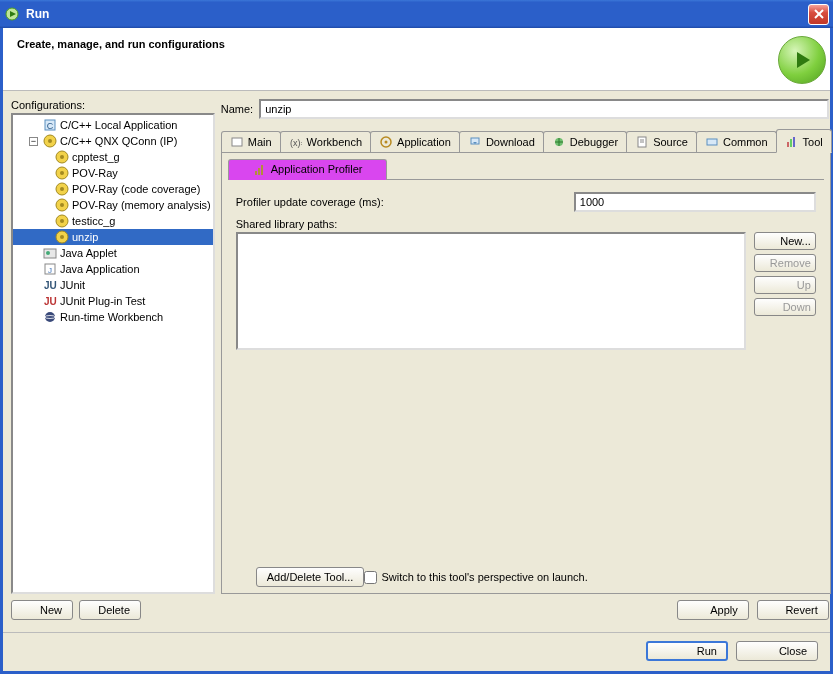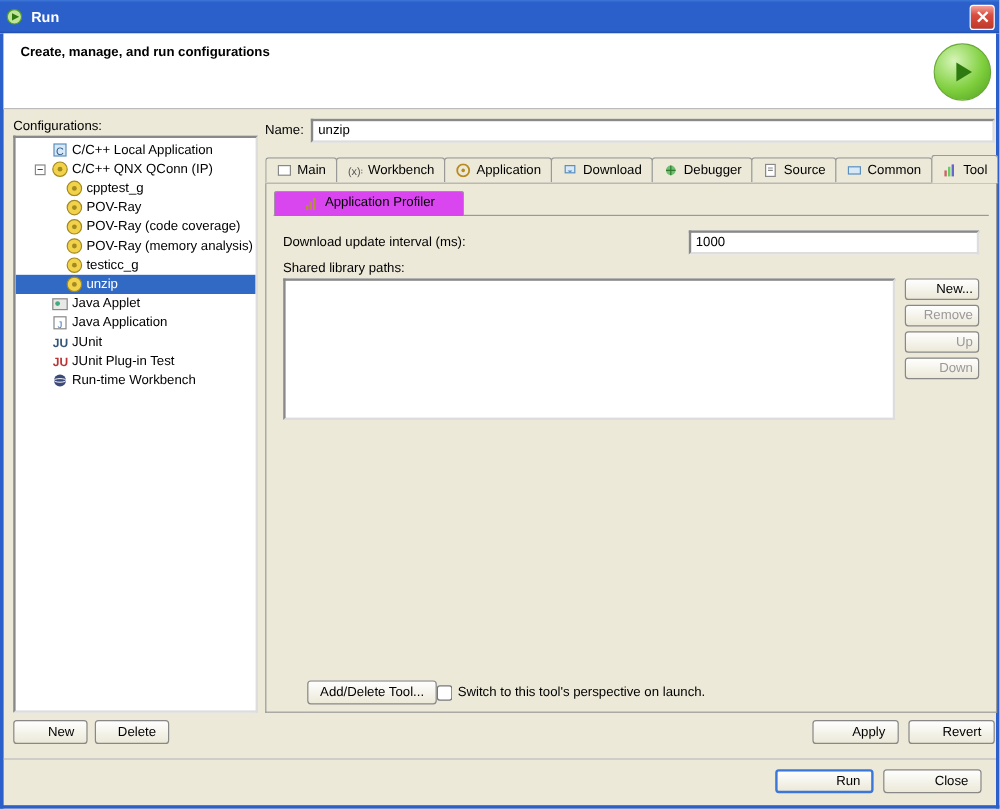--- a/index.html
+++ b/index.html
@@ -451,21 +451,21 @@
                   <rect x="4" y="4" width="2" height="7" fill="#b38f3a"></rect>
                   <rect x="7" y="1" width="2" height="10" fill="#b38f3a"></rect>
                 </svg>
             </span>
             <span>Application Profiler</span>
           </div>
         </div>
 
         <div class="form-area">
           <div class="form-row">
-            <span class="lbl">Download update interval (ms):</span>
+            <span class="lbl">Profiler update coverage (ms):</span>
             <input class="text-input" style="flex: 1 1 0%;" value="1000">
           </div>
           <div class="label">Shared library paths:</div>
           <div class="list-area">
             <div class="listbox"></div>
             <div class="list-buttons">
               <button class="xp-btn">New...</button>
               <button class="xp-btn" disabled="">Remove</button>
               <button class="xp-btn" disabled="">Up</button>
               <button class="xp-btn" disabled="">Down</button>

